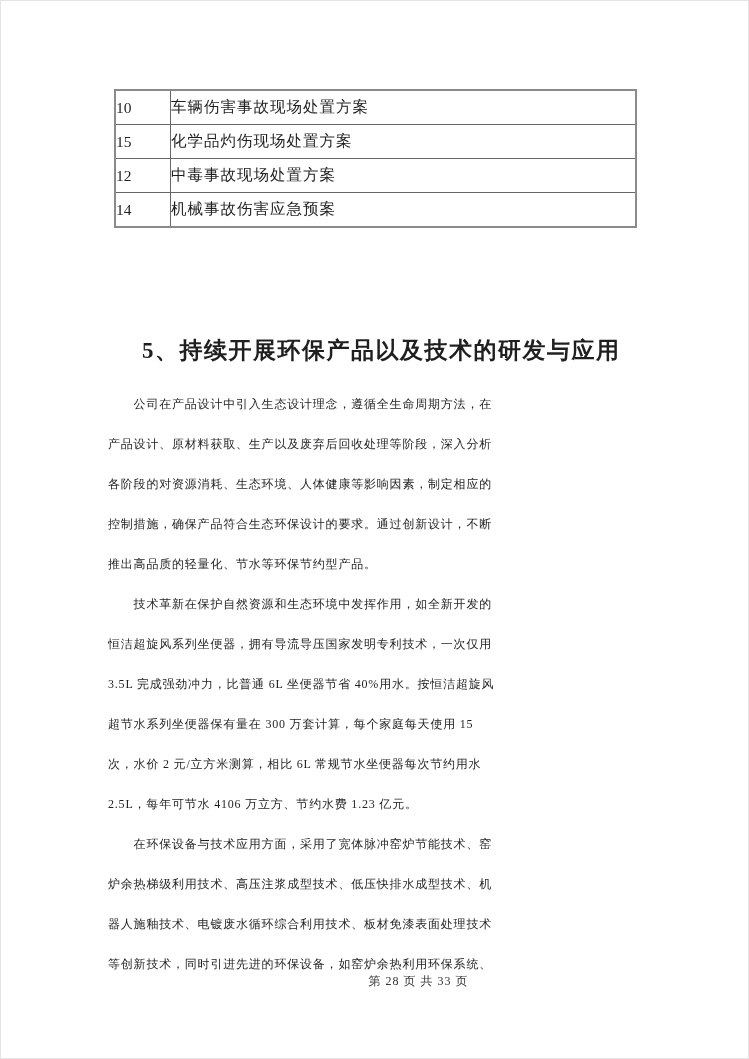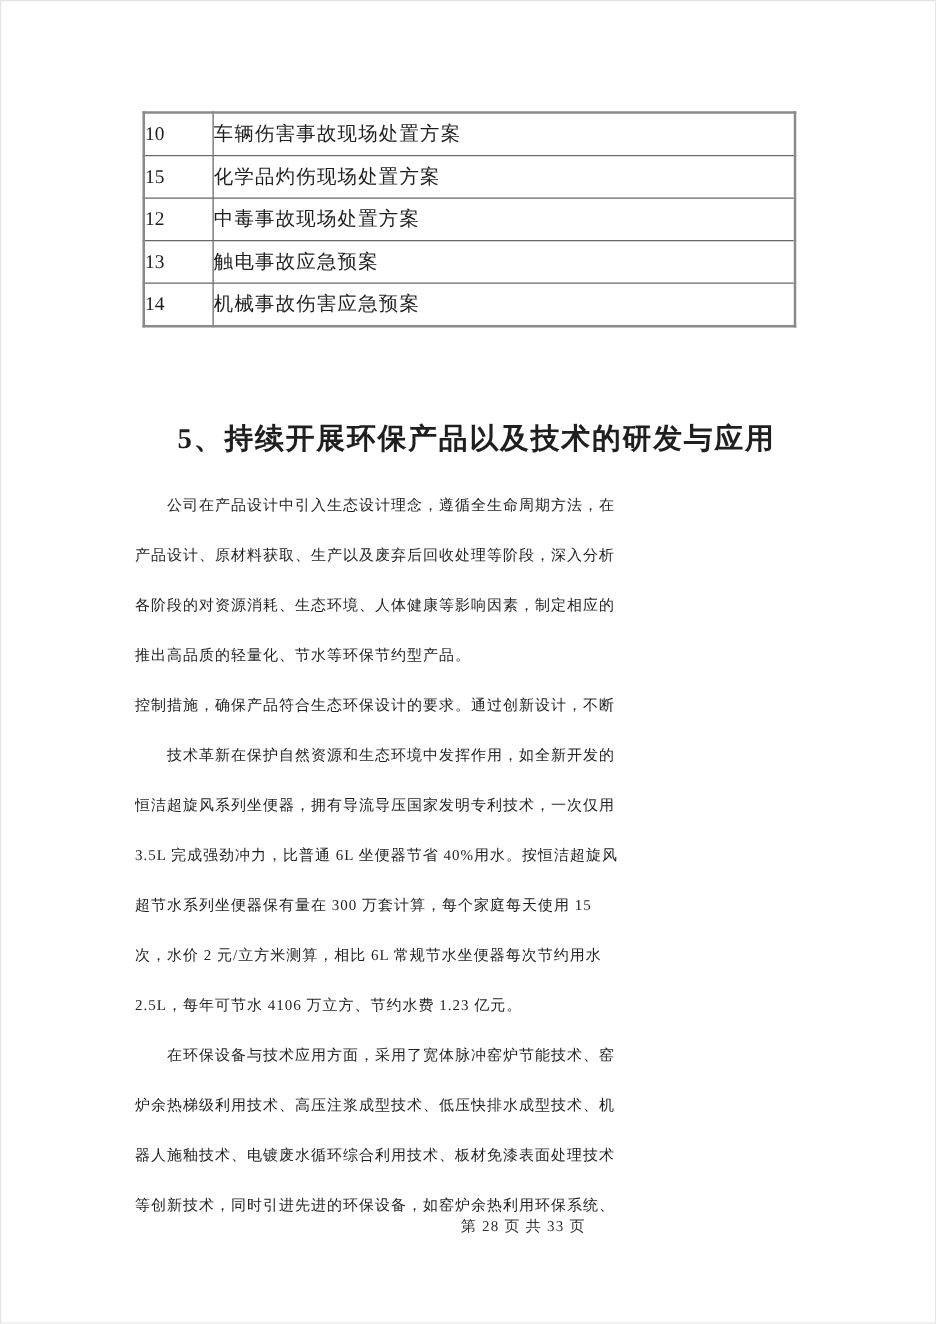--- a/index.html
+++ b/index.html
@@ -96,39 +96,35 @@
       </tr>
       <tr>
         <td class="num-cell">15</td>
         <td>化学品灼伤现场处置方案</td>
       </tr>
       <tr>
         <td class="num-cell">12</td>
         <td>中毒事故现场处置方案</td>
       </tr>
       <tr>
-        <td class="num-cell">13</td>
-        <td>触电事故应急预案</td>
-      </tr>
-      <tr>
         <td class="num-cell">14</td>
         <td>机械事故伤害应急预案</td>
       </tr>
     </tbody>
   </table>
 
   <div class="section-heading">5、持续开展环保产品以及技术的研发与应用</div>
 
   <div class="body-text">
     <div>
       <div class="line">　　公司在产品设计中引入生态设计理念，遵循全生命周期方法，在</div>
       <div class="line">产品设计、原材料获取、生产以及废弃后回收处理等阶段，深入分析</div>
       <div class="line">各阶段的对资源消耗、生态环境、人体健康等影响因素，制定相应的</div>
+      <div class="line">控制措施，确保产品符合生态环保设计的要求。通过创新设计，不断</div>
       <div class="line">推出高品质的轻量化、节水等环保节约型产品。</div>
-      <div class="line">控制措施，确保产品符合生态环保设计的要求。通过创新设计，不断</div>
     </div>
     <div>
       <div class="line">　　技术革新在保护自然资源和生态环境中发挥作用，如全新开发的</div>
       <div class="line">恒洁超旋风系列坐便器，拥有导流导压国家发明专利技术，一次仅用</div>
       <div class="line">3.5L 完成强劲冲力，比普通 6L 坐便器节省 40%用水。按恒洁超旋风</div>
       <div class="line">超节水系列坐便器保有量在 300 万套计算，每个家庭每天使用 15</div>
       <div class="line">次，水价 2 元/立方米测算，相比 6L 常规节水坐便器每次节约用水</div>
       <div class="line">2.5L，每年可节水 4106 万立方、节约水费 1.23 亿元。</div>
     </div>
     <div>

